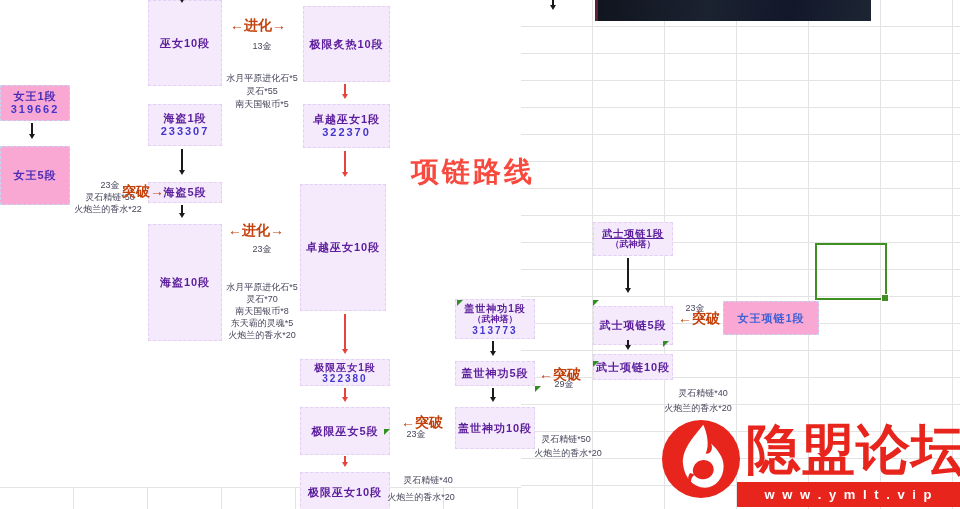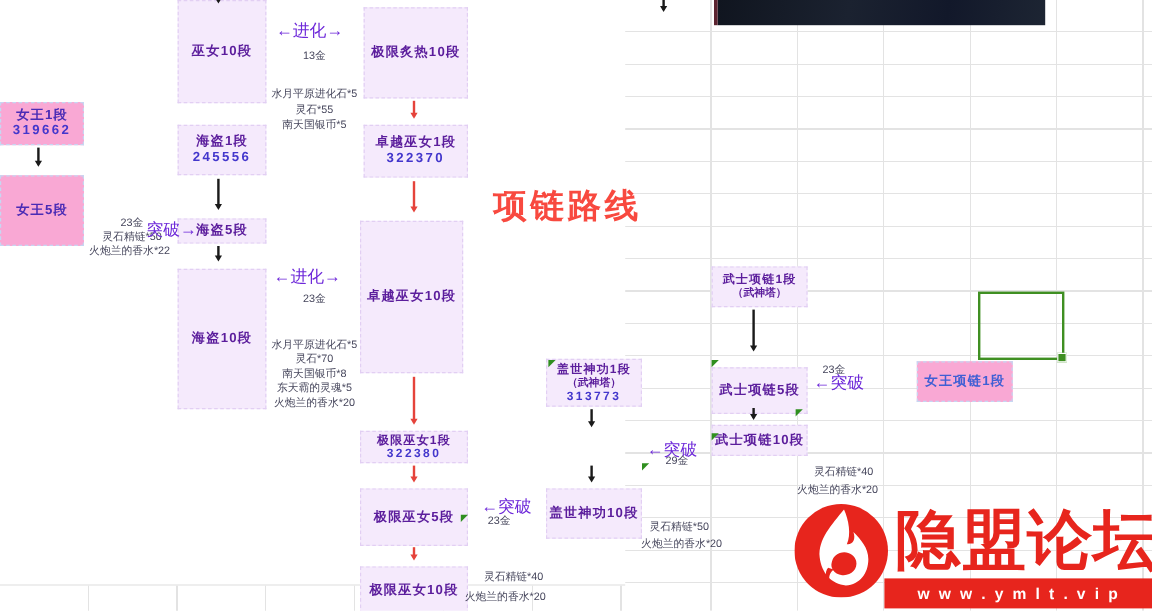--- a/index.html
+++ b/index.html
@@ -20,21 +20,21 @@
        text-align:center;background:#f5eafc;border:1px dashed #e2cff3;box-sizing:border-box;}
   .box.blue{background:#f9a8d4;border-color:#c6d7f2;justify-content:center;}
   .bt{font-size:11px;font-weight:bold;color:#5b1d9c;letter-spacing:1px;white-space:nowrap;line-height:13px;}
   .bt.blue{color:#4a2bb5;}
   .bt.bluetxt{color:#3f5fd4;}
   .code{font-size:11px;font-weight:bold;color:#4336cc;letter-spacing:2px;line-height:13px;}
   .sub{font-size:9px;font-weight:bold;color:#5b1d9c;line-height:11px;white-space:nowrap;}
 
   
   .cost{position:absolute;font-size:9px;color:#46465c;text-align:center;white-space:nowrap;line-height:11px;margin-top:36px;}
-  .act{position:absolute;font-size:14px;font-weight:normal;color:#6d28d9;white-space:nowrap;}
+  .act{position:absolute;font-size:14px;font-weight:bold;color:#c2410c;white-space:nowrap;}
 
   
   .arr{position:absolute;width:0;border-left:2px solid #1a1a1a;}
   .arr::after{content:"";position:absolute;bottom:-5px;left:-4px;border:3px solid transparent;border-top:5px solid #1a1a1a;}
   .arr.red{border-left-color:#e5433b;}
   .arr.red::after{border-top-color:#e5433b;}
 
   
   .tri{position:absolute;width:0;height:0;border-top:6px solid #2f8f1f;border-right:6px solid transparent;}
 
@@ -72,21 +72,21 @@
   </div>
   <div class="box blue" style="left:0;top:146px;width:70px;height:59px;">
     <div class="bt blue">女王5段</div>
   </div>
 
   <div class="box" style="left:148px;top:0;width:74px;height:86px;">
     <div class="bt">巫女10段</div>
   </div>
   <div class="box" style="left:148px;top:104px;width:74px;height:42px;">
     <div class="bt">海盗1段</div>
-    <div class="code">245556</div>
+    <div class="code">233307</div>
   </div>
   <div class="box" style="left:148px;top:182px;width:74px;height:21px;">
     <div class="bt">海盗5段</div>
   </div>
   <div class="box" style="left:148px;top:224px;width:74px;height:117px;">
     <div class="bt">海盗10段</div>
   </div>
 
   <div class="box" style="left:303px;top:6px;width:87px;height:76px;">
     <div class="bt">极限炙热10段</div>
@@ -107,36 +107,39 @@
   </div>
   <div class="box" style="left:300px;top:472px;width:90px;height:40px;">
     <div class="bt">极限巫女10段</div>
   </div>
 
   <div class="box" style="left:455px;top:299px;width:80px;height:40px;">
     <div class="bt" style="font-size:10px;line-height:11px;">盖世神功1段</div>
     <div class="sub">（武神塔）</div>
     <div class="code" style="font-size:10px;line-height:11px;">313773</div>
   </div>
+  <div class="box" style="left:455px;top:361px;width:80px;height:25px;">
+    <div class="bt">盖世神功5段</div>
+  </div>
   <div class="box" style="left:455px;top:407px;width:80px;height:42px;">
     <div class="bt">盖世神功10段</div>
   </div>
 
   <div class="box" style="left:593px;top:222px;width:80px;height:34px;">
-    <div class="bt" style="font-size:10px;line-height:11px;">武士项链1段</div>
+    <div class="bt" style="font-size:10px;line-height:11px;text-decoration:underline;">武士项链1段</div>
     <div class="sub">（武神塔）</div>
   </div>
   <div class="box" style="left:593px;top:306px;width:80px;height:39px;">
     <div class="bt">武士项链5段</div>
   </div>
   <div class="box" style="left:593px;top:354px;width:80px;height:26px;">
     <div class="bt">武士项链10段</div>
   </div>
 
-  <div class="box blue" style="left:764px;top:301px;width:80px;height:34px;">
+  <div class="box blue" style="left:723px;top:301px;width:96px;height:34px;">
     <div class="bt bluetxt">女王项链1段</div>
   </div>
 
   <div class="cost" style="left:80px;top:144px;width:60px;">23金</div>
   <div class="cost" style="left:75px;top:156px;width:70px;">灵石精链*50</div>
   <div class="cost" style="left:68px;top:168px;width:80px;">火炮兰的香水*22</div>
   <div class="act" style="left:82px;top:183px;margin-left:40px;">突破→</div>
 
   <div class="cost" style="left:232px;top:5px;width:60px;">13金</div>
   <div class="act" style="left:230px;top:17px;">←进化→</div>

